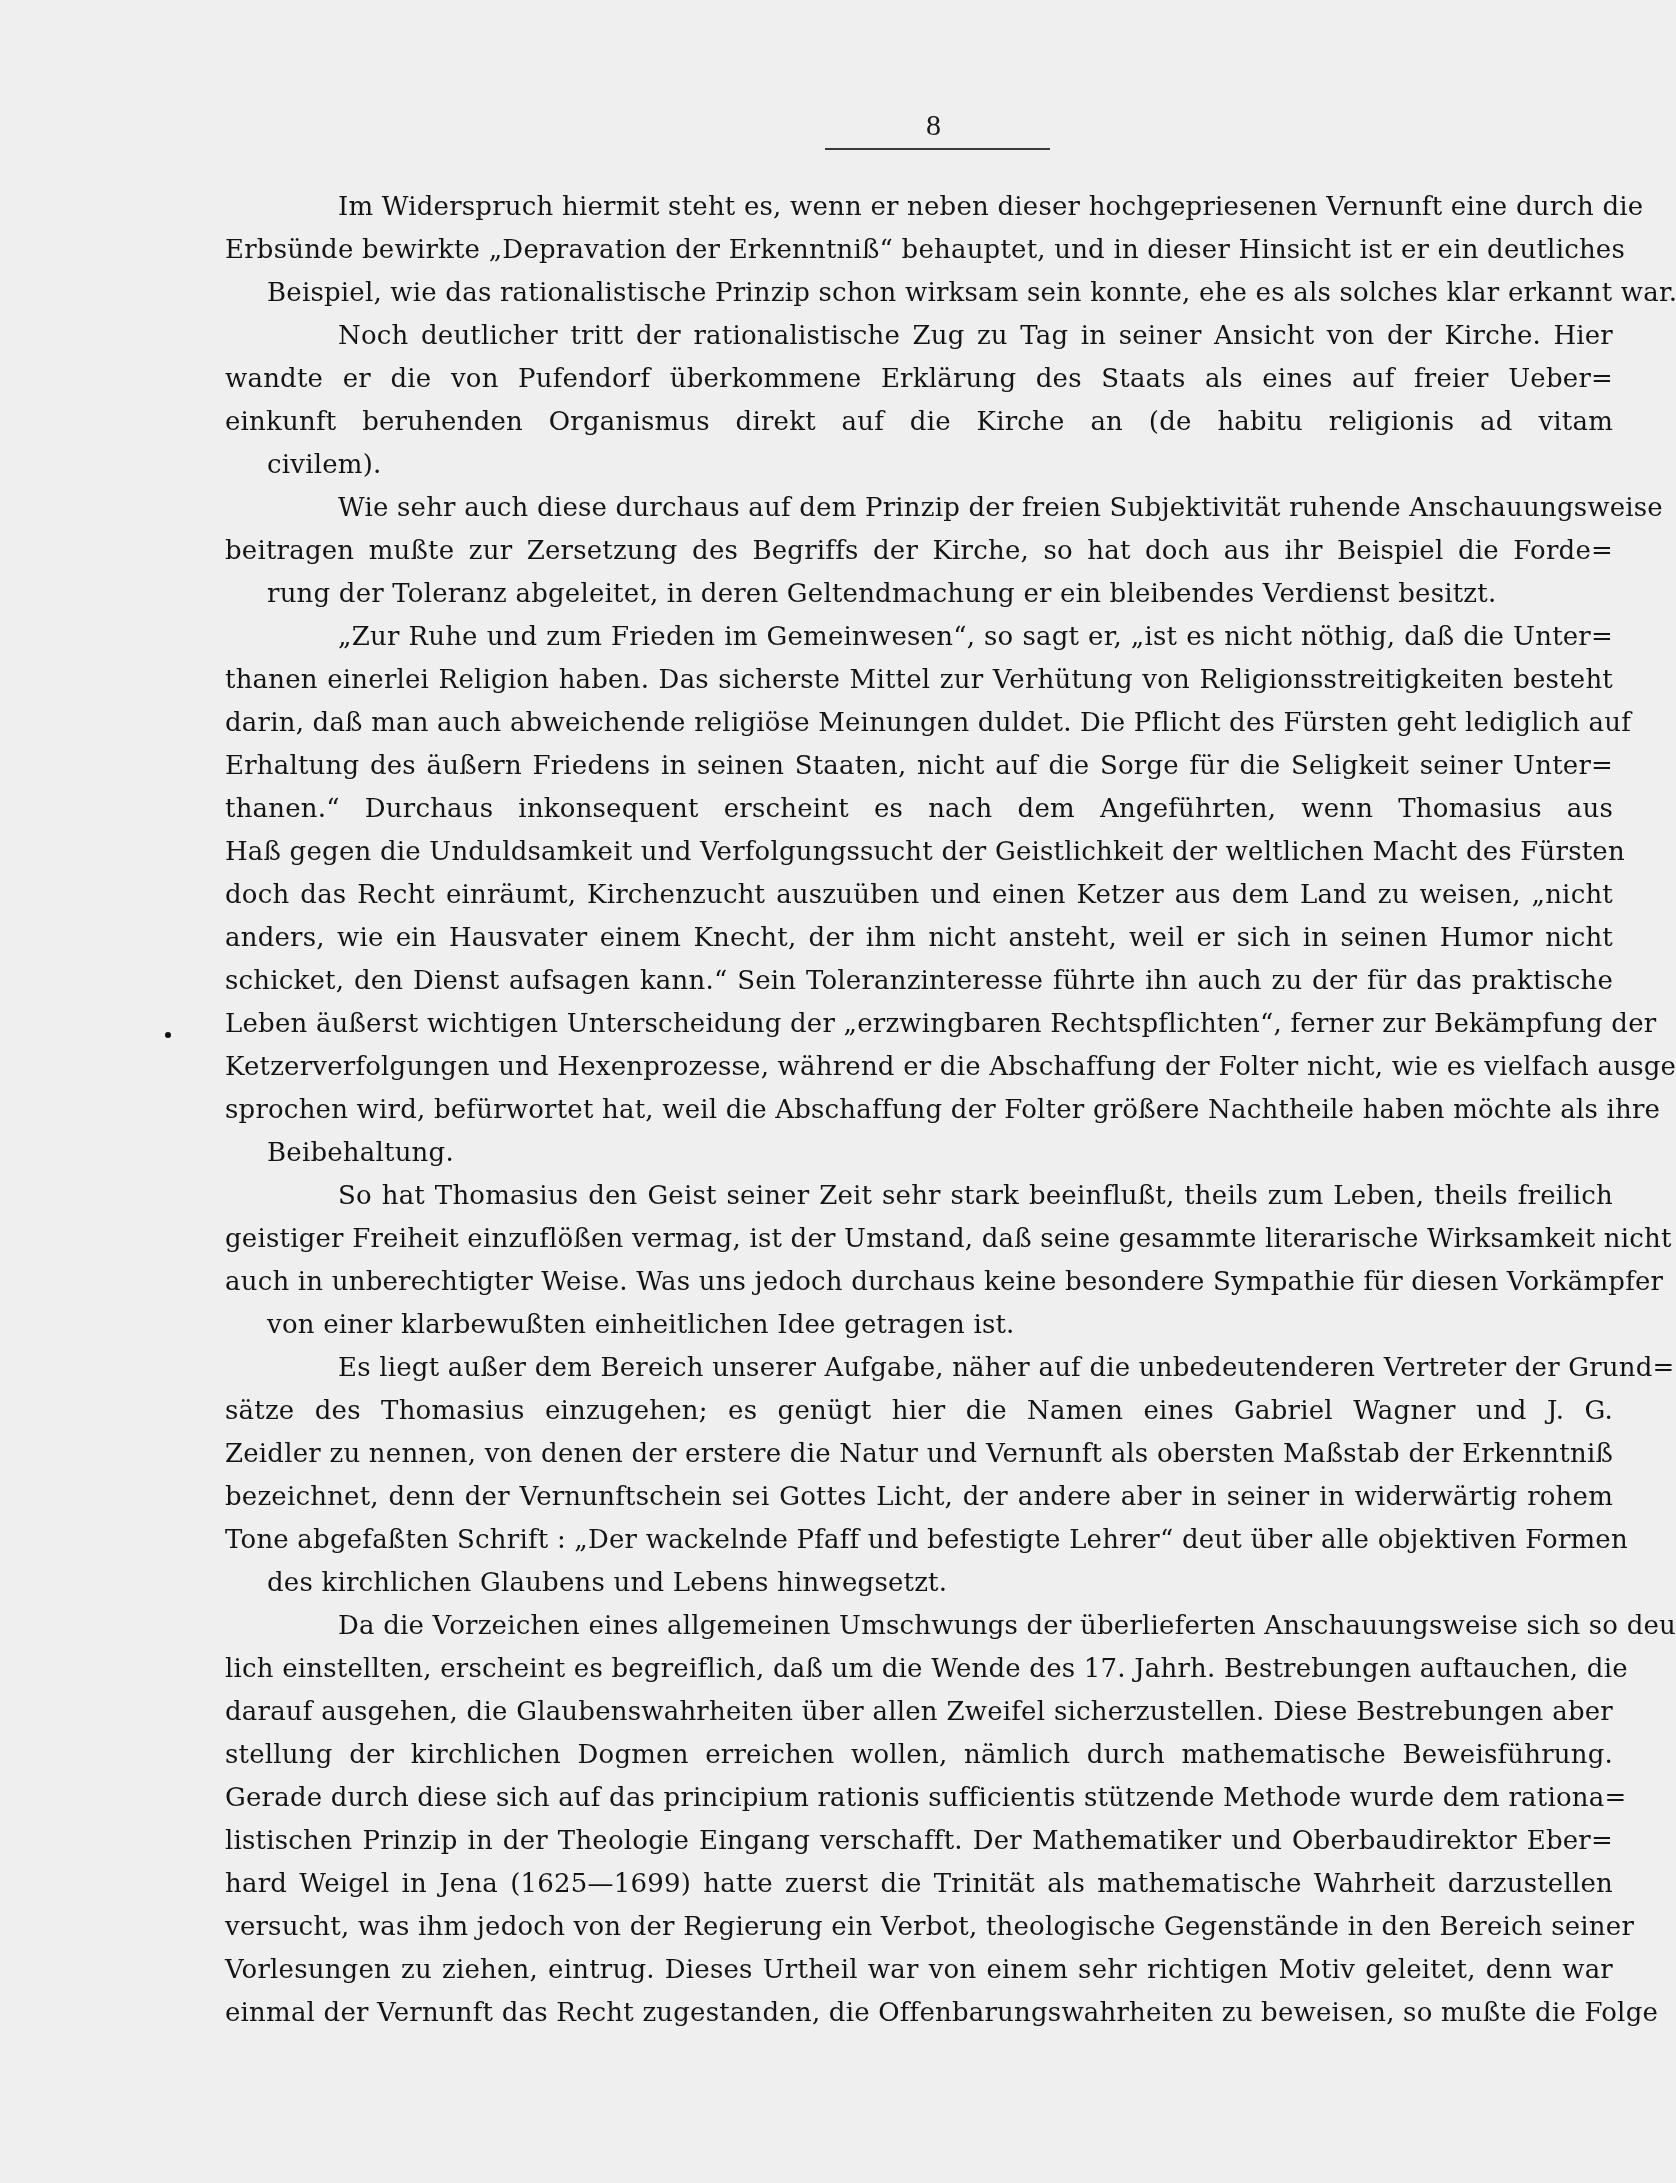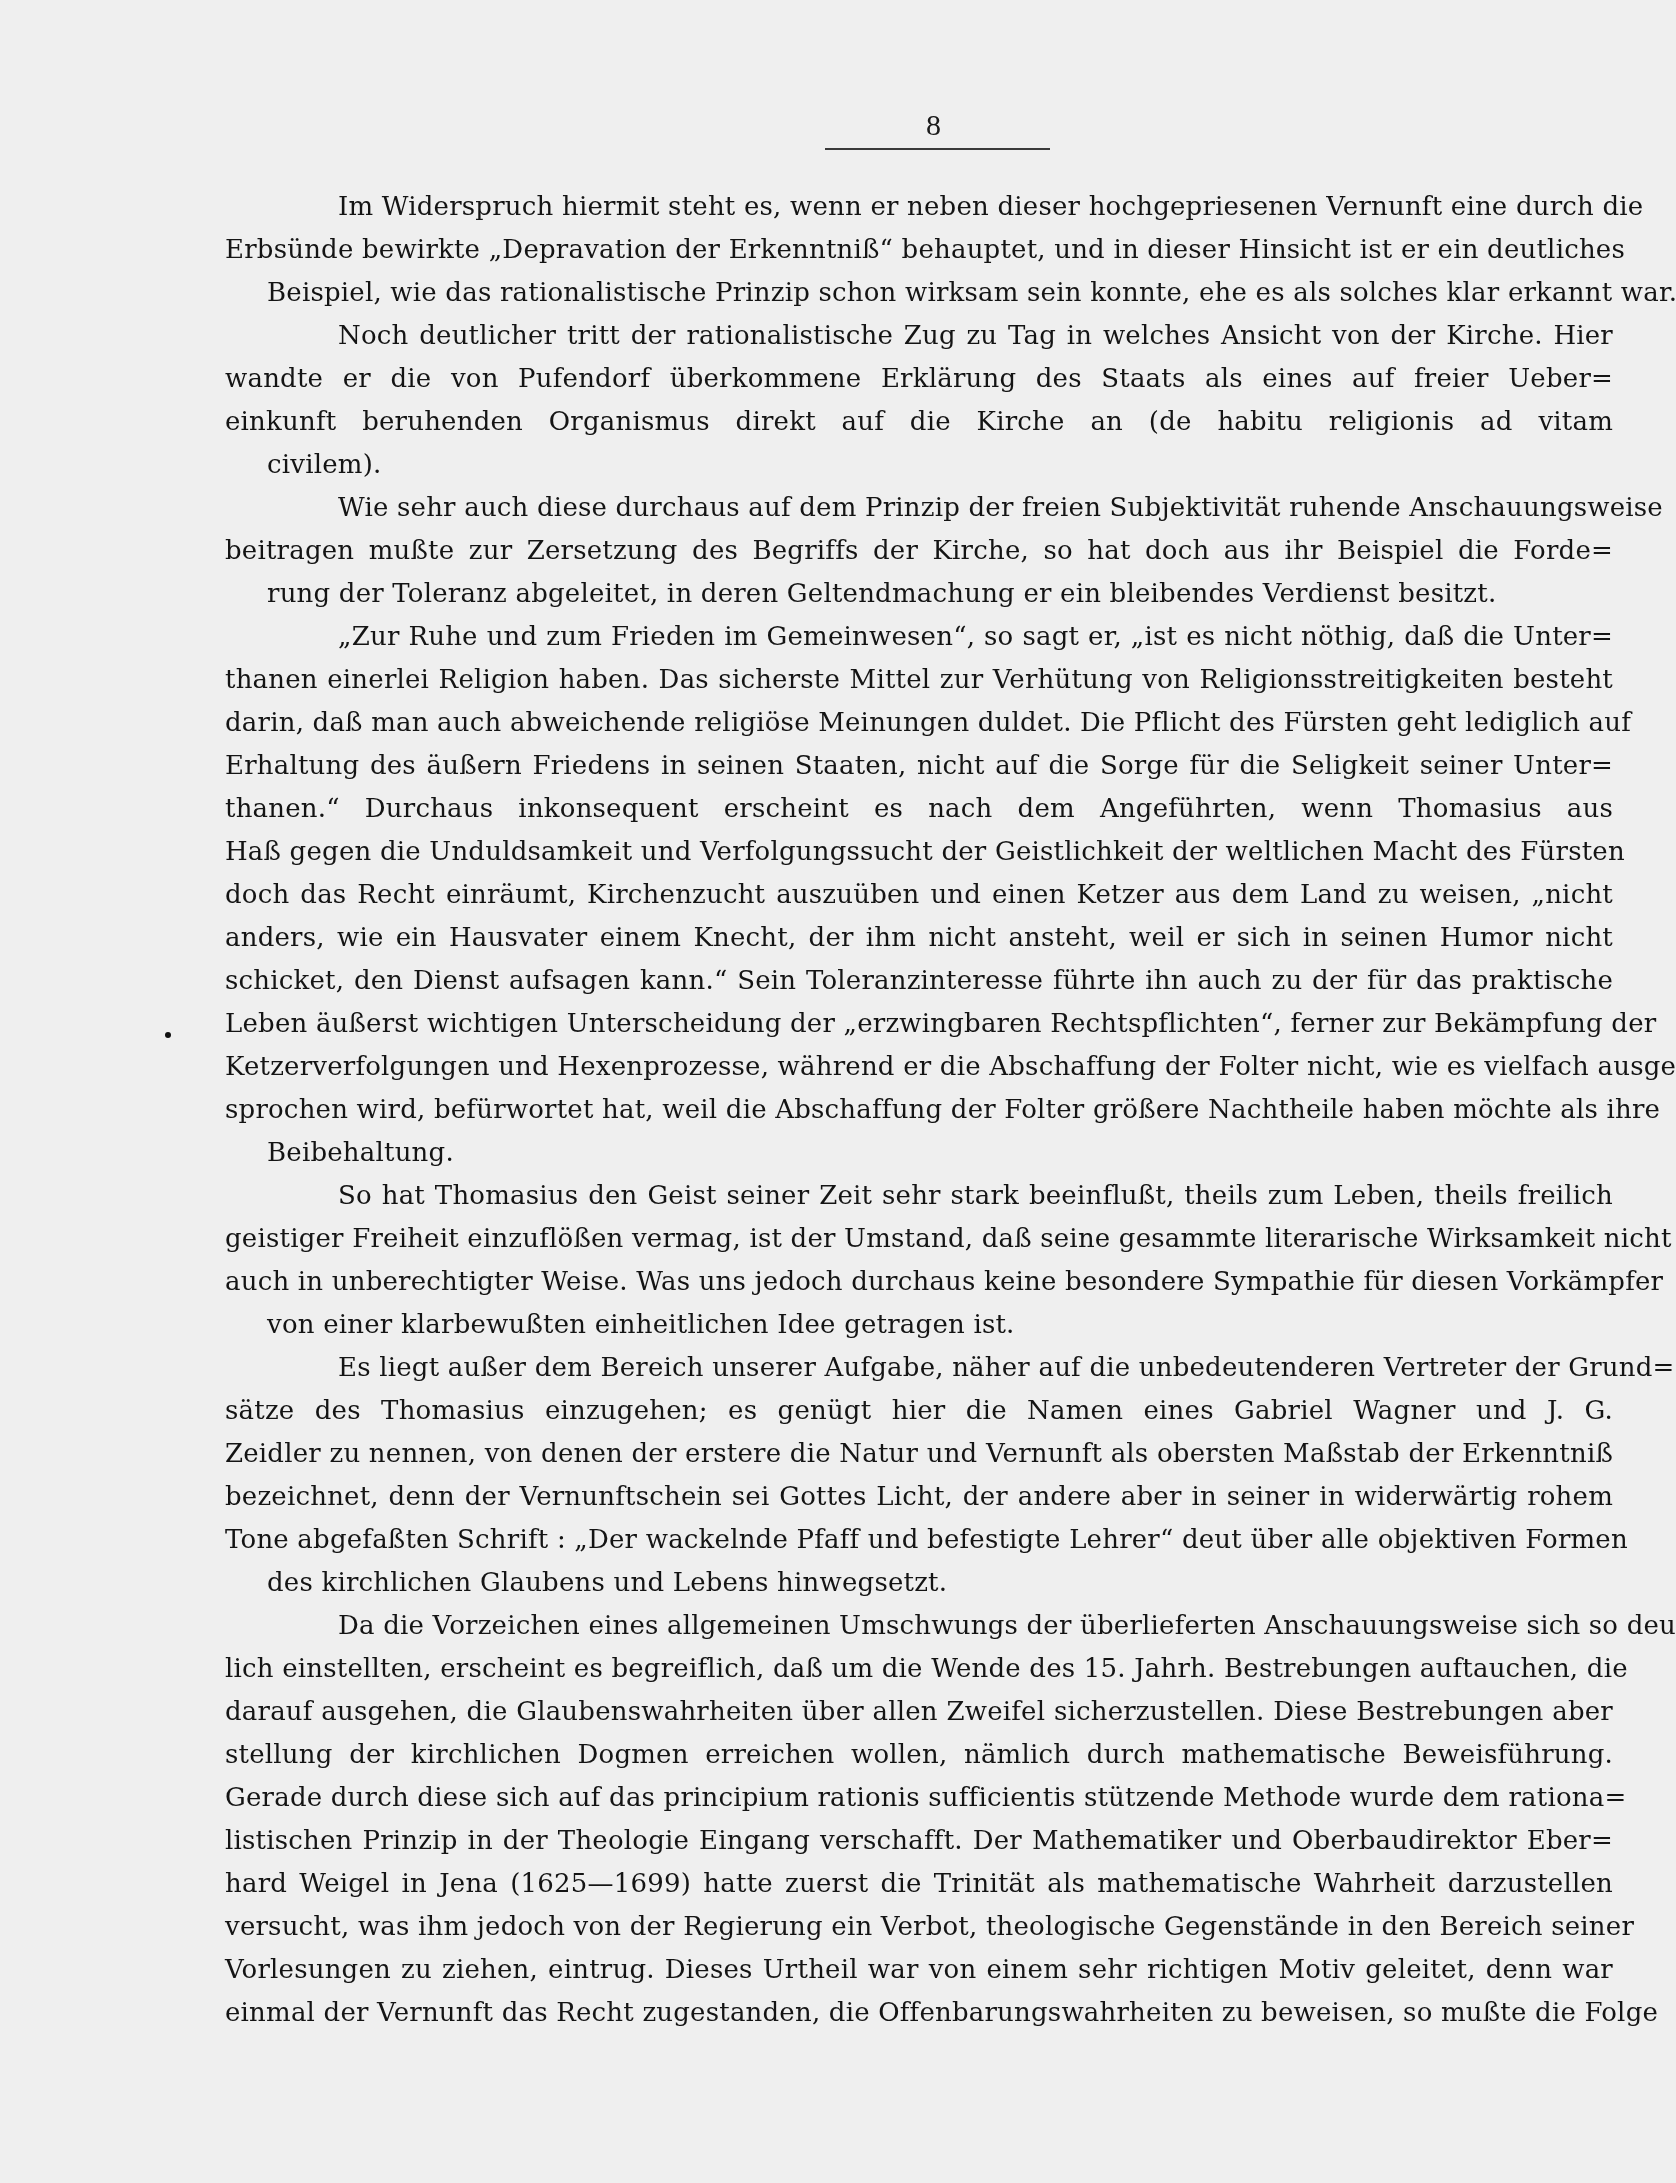--- a/index.html
+++ b/index.html
@@ -76,21 +76,21 @@
 <body>
 
 <div class="page">
   <div class="page-number">8</div>
   <div class="header-rule"></div>
   <div class="margin-dot"></div>
   <div class="text-block" id="text-block">
       <div class="line indent">Im Widerspruch hiermit steht es, wenn er neben dieser hochgepriesenen Vernunft eine durch die</div>
       <div class="line">Erbsünde bewirkte „Depravation der Erkenntniß“ behauptet, und in dieser Hinsicht ist er ein deutliches</div>
       <div class="line last">Beispiel, wie das rationalistische Prinzip schon wirksam sein konnte, ehe es als solches klar erkannt war.</div>
-      <div class="line indent">Noch deutlicher tritt der rationalistische Zug zu Tag in welches Ansicht von der Kirche. Hier</div>
+      <div class="line indent">Noch deutlicher tritt der rationalistische Zug zu Tag in seiner Ansicht von der Kirche. Hier</div>
       <div class="line">wandte er die von Pufendorf überkommene Erklärung des Staats als eines auf freier Ueber=</div>
       <div class="line">einkunft beruhenden Organismus direkt auf die Kirche an (de habitu religionis ad vitam</div>
       <div class="line last">civilem).</div>
       <div class="line indent">Wie sehr auch diese durchaus auf dem Prinzip der freien Subjektivität ruhende Anschauungsweise</div>
       <div class="line">beitragen mußte zur Zersetzung des Begriffs der Kirche, so hat doch aus ihr Beispiel die Forde=</div>
       <div class="line last">rung der Toleranz abgeleitet, in deren Geltendmachung er ein bleibendes Verdienst besitzt.</div>
       <div class="line indent">„Zur Ruhe und zum Frieden im Gemeinwesen“, so sagt er, „ist es nicht nöthig, daß die Unter=</div>
       <div class="line">thanen einerlei Religion haben.  Das sicherste Mittel zur Verhütung von Religionsstreitigkeiten besteht</div>
       <div class="line">darin, daß man auch abweichende religiöse Meinungen duldet.  Die Pflicht des Fürsten geht lediglich auf</div>
       <div class="line">Erhaltung des äußern Friedens in seinen Staaten, nicht auf die Sorge für die Seligkeit seiner Unter=</div>
@@ -107,21 +107,21 @@
       <div class="line">geistiger Freiheit einzuflößen vermag, ist der Umstand, daß seine gesammte literarische Wirksamkeit nicht</div>
       <div class="line">auch in unberechtigter Weise.  Was uns jedoch durchaus keine besondere Sympathie für diesen Vorkämpfer</div>
       <div class="line last">von einer klarbewußten einheitlichen Idee getragen ist.</div>
       <div class="line indent">Es liegt außer dem Bereich unserer Aufgabe, näher auf die unbedeutenderen Vertreter der Grund=</div>
       <div class="line">sätze des Thomasius einzugehen; es genügt hier die Namen eines Gabriel Wagner und J. G.</div>
       <div class="line">Zeidler zu nennen, von denen der erstere die Natur und Vernunft als obersten Maßstab der Erkenntniß</div>
       <div class="line">bezeichnet, denn der Vernunftschein sei Gottes Licht, der andere aber in seiner in widerwärtig rohem</div>
       <div class="line">Tone abgefaßten Schrift : „Der wackelnde Pfaff und befestigte Lehrer“ deut über alle objektiven Formen</div>
       <div class="line last">des kirchlichen Glaubens und Lebens hinwegsetzt.</div>
       <div class="line indent">Da die Vorzeichen eines allgemeinen Umschwungs der überlieferten Anschauungsweise sich so deut=</div>
-      <div class="line">lich einstellten, erscheint es begreiflich, daß um die Wende des 15. Jahrh. Bestrebungen auftauchen, die</div>
+      <div class="line">lich einstellten, erscheint es begreiflich, daß um die Wende des 17. Jahrh. Bestrebungen auftauchen, die</div>
       <div class="line">darauf ausgehen, die Glaubenswahrheiten über allen Zweifel sicherzustellen.  Diese Bestrebungen aber</div>
       <div class="line">stellung der kirchlichen Dogmen erreichen wollen, nämlich durch mathematische Beweisführung.</div>
       <div class="line">Gerade durch diese sich auf das principium rationis sufficientis stützende Methode wurde dem rationa=</div>
       <div class="line">listischen Prinzip in der Theologie Eingang verschafft.  Der Mathematiker und Oberbaudirektor Eber=</div>
       <div class="line">hard Weigel in Jena (1625—1699) hatte zuerst die Trinität als mathematische Wahrheit darzustellen</div>
       <div class="line">versucht, was ihm jedoch von der Regierung ein Verbot, theologische Gegenstände in den Bereich seiner</div>
       <div class="line">Vorlesungen zu ziehen, eintrug.  Dieses Urtheil war von einem sehr richtigen Motiv geleitet, denn war</div>
       <div class="line">einmal der Vernunft das Recht zugestanden, die Offenbarungswahrheiten zu beweisen, so mußte die Folge</div>
     </div>
 </div>

